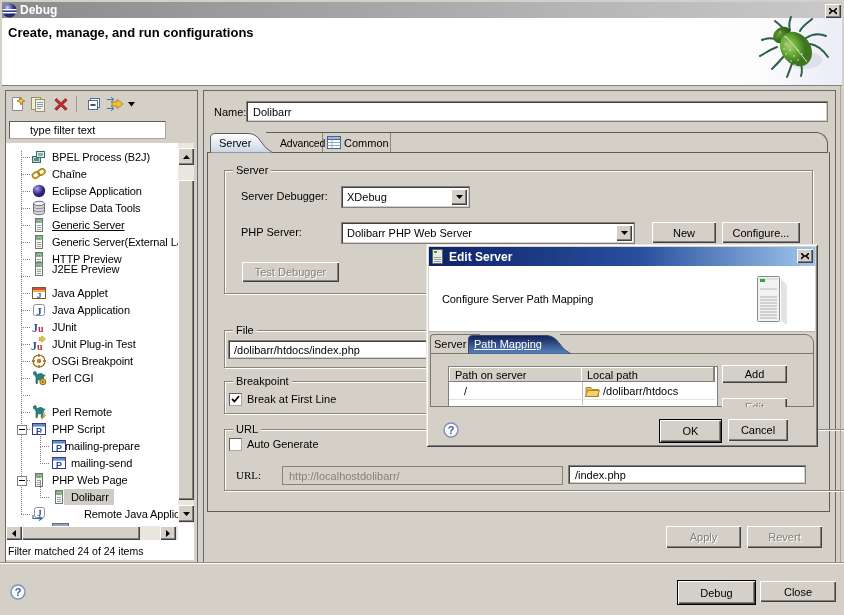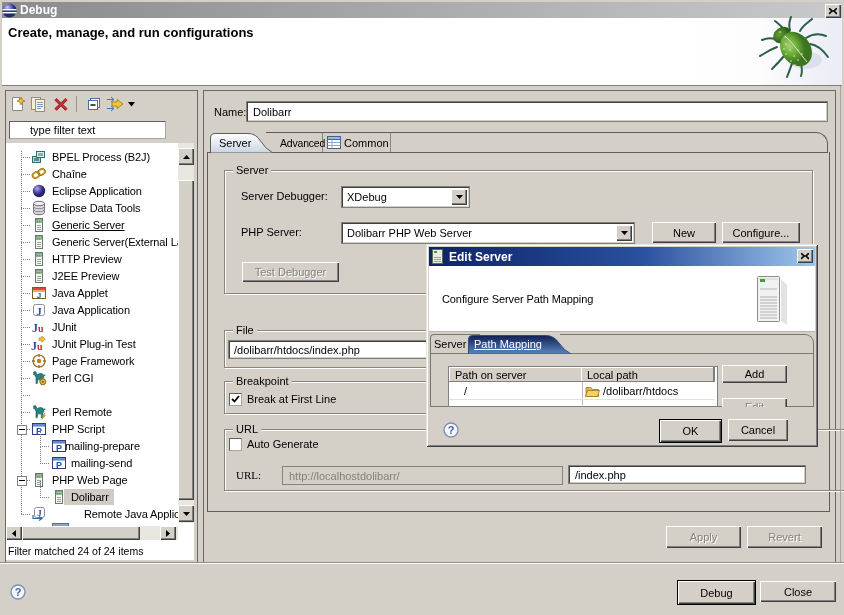--- a/index.html
+++ b/index.html
@@ -202,21 +202,21 @@
         <svg class="ticon" style="left:25px" width="16" height="16" viewBox="0 0 16 16">
           <rect x="4.5" y="1.5" width="7" height="13" fill="#f4f6f4" stroke="#6a7a6a"></rect>
           <rect x="5.5" y="2.5" width="5" height="3" fill="#9cca9c" stroke="#4a7a4a" stroke-width="0.5"></rect>
           <circle cx="6.8" cy="4.2" r="0.5" fill="#2a5a2a"></circle>
           <circle cx="8.8" cy="4.2" r="0.5" fill="#2a5a2a"></circle>
           <path d="M6,8.5 h4 M6,10.5 h4 M6,12.5 h4" stroke="#9aa69a"></path>
         </svg>
         <span style="position:absolute;left:46px;">HTTP Preview</span>
       </div>
       <div class="ab doth" style="left:15px;top:133px;width:9px;"></div>
-      <div class="trow" style="left:0;top:125px;width:100%;">
+      <div class="trow" style="left:0;top:118px;width:100%;">
         <svg class="ticon" style="left:25px" width="16" height="16" viewBox="0 0 16 16">
           <rect x="4.5" y="1.5" width="7" height="13" fill="#f4f6f4" stroke="#6a7a6a"></rect>
           <rect x="5.5" y="2.5" width="5" height="3" fill="#9cca9c" stroke="#4a7a4a" stroke-width="0.5"></rect>
           <circle cx="6.8" cy="4.2" r="0.5" fill="#2a5a2a"></circle>
           <circle cx="8.8" cy="4.2" r="0.5" fill="#2a5a2a"></circle>
           <path d="M6,8.5 h4 M6,10.5 h4 M6,12.5 h4" stroke="#9aa69a"></path>
         </svg>
         <span style="position:absolute;left:46px;">J2EE Preview</span>
       </div>
       <div class="ab doth" style="left:15px;top:150px;width:9px;"></div>
@@ -254,21 +254,21 @@
         </svg>
         <span style="position:absolute;left:46px;">JUnit Plug-in Test</span>
       </div>
       <div class="ab doth" style="left:15px;top:218px;width:9px;"></div>
       <div class="trow" style="left:0;top:210px;width:100%;">
         <svg class="ticon" style="left:25px" width="16" height="16" viewBox="0 0 16 16">
           <circle cx="8" cy="8" r="6" fill="none" stroke="#9a6a20" stroke-width="1.2"></circle>
           <circle cx="8" cy="8" r="2.2" fill="#c87820"></circle>
           <path d="M8,1 v3 M8,12 v3 M1,8 h3 M12,8 h3" stroke="#9a6a20" stroke-width="1.4"></path>
         </svg>
-        <span style="position:absolute;left:46px;">Page Framework</span>
+        <span style="position:absolute;left:46px;">OSGi Breakpoint</span>
       </div>
       <div class="ab doth" style="left:15px;top:235px;width:9px;"></div>
       <div class="trow" style="left:0;top:227px;width:100%;">
         <svg class="ticon" style="left:25px" width="16" height="16" viewBox="0 0 16 16">
           <path d="M3.2,1.8 C2.3,2.1 2.1,3.1 2.8,3.7 L2.5,4.6 L3.5,4.3 C3.9,5.7 4.3,6.5 5,7.1 L5,13.6 H6.3 L6.7,9.6 C7.7,10.1 9.4,10.1 10.4,9.6 L10.2,13.6 H11.6 L11.9,9 C12.5,8.3 12.9,7.3 12.9,6.3 L14.3,4.9 L12.7,5.2 C11.8,3.5 9,2.9 7.2,4.1 C6.4,4.7 6,4.5 5.6,3.9 L5.1,2.3 C4.7,1.5 3.9,1.5 3.2,1.8 Z" fill="#27837f" stroke="#0e5050" stroke-width="0.6"></path>
           <circle cx="11.8" cy="11.8" r="3" fill="#e8b63c" stroke="#8a6a10"></circle>
           <circle cx="11.8" cy="11.8" r="1.1" fill="#8a6a10"></circle>
         </svg>
         <span style="position:absolute;left:46px;">Perl CGI</span>
       </div>

